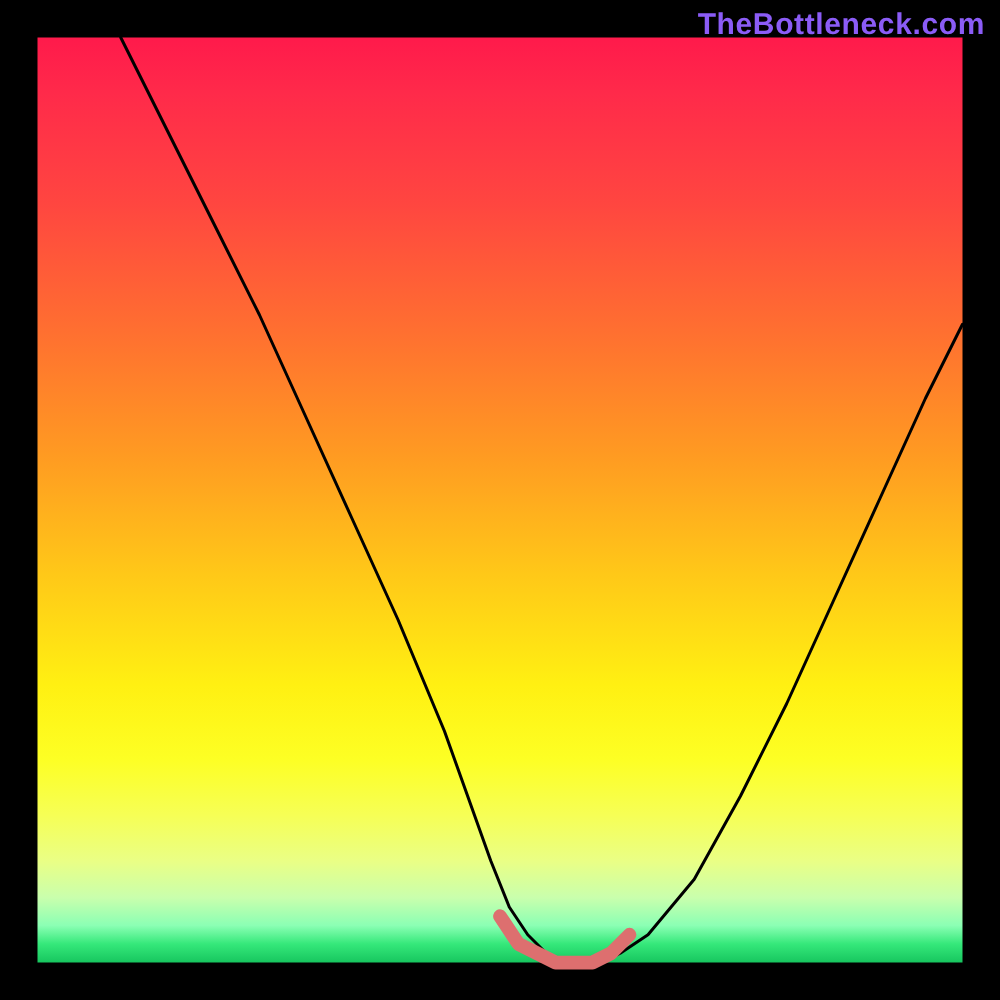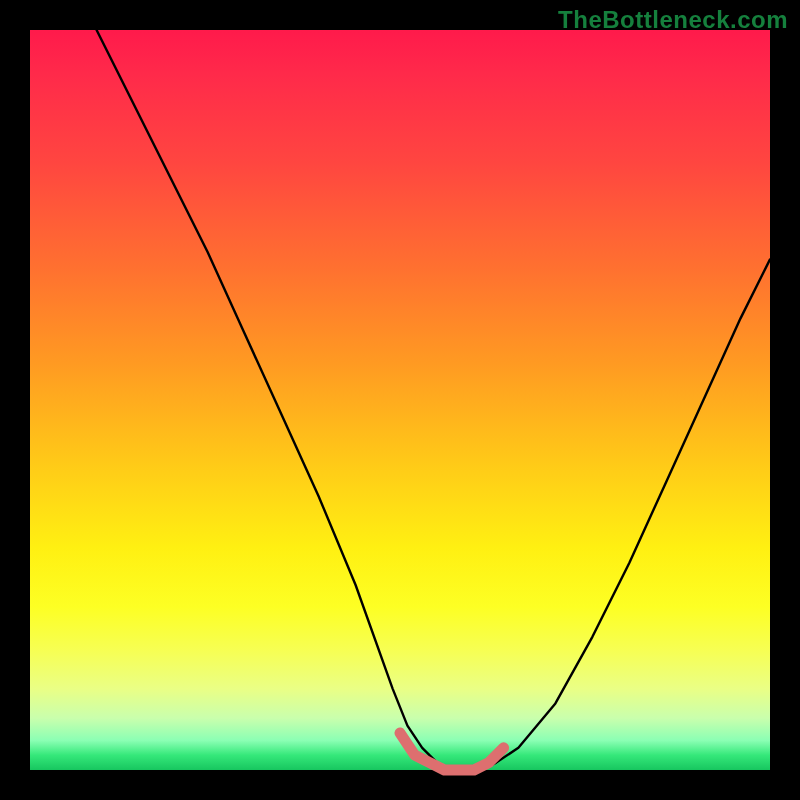--- a/index.html
+++ b/index.html
@@ -14,21 +14,21 @@
   .stage {
     position: relative;
     width: 800px;
     height: 800px;
     background: #000;
   }
   .watermark {
     position: absolute;
     top: 6px;
     right: 12px;
-    color: #15803d;
+    color: #8b5cf6;
     font-size: 24px;
     font-weight: 600;
     letter-spacing: 0.5px;
     z-index: 5;
   }
   
   .plot {
     position: absolute;
     left: 30px;
     top: 30px;

